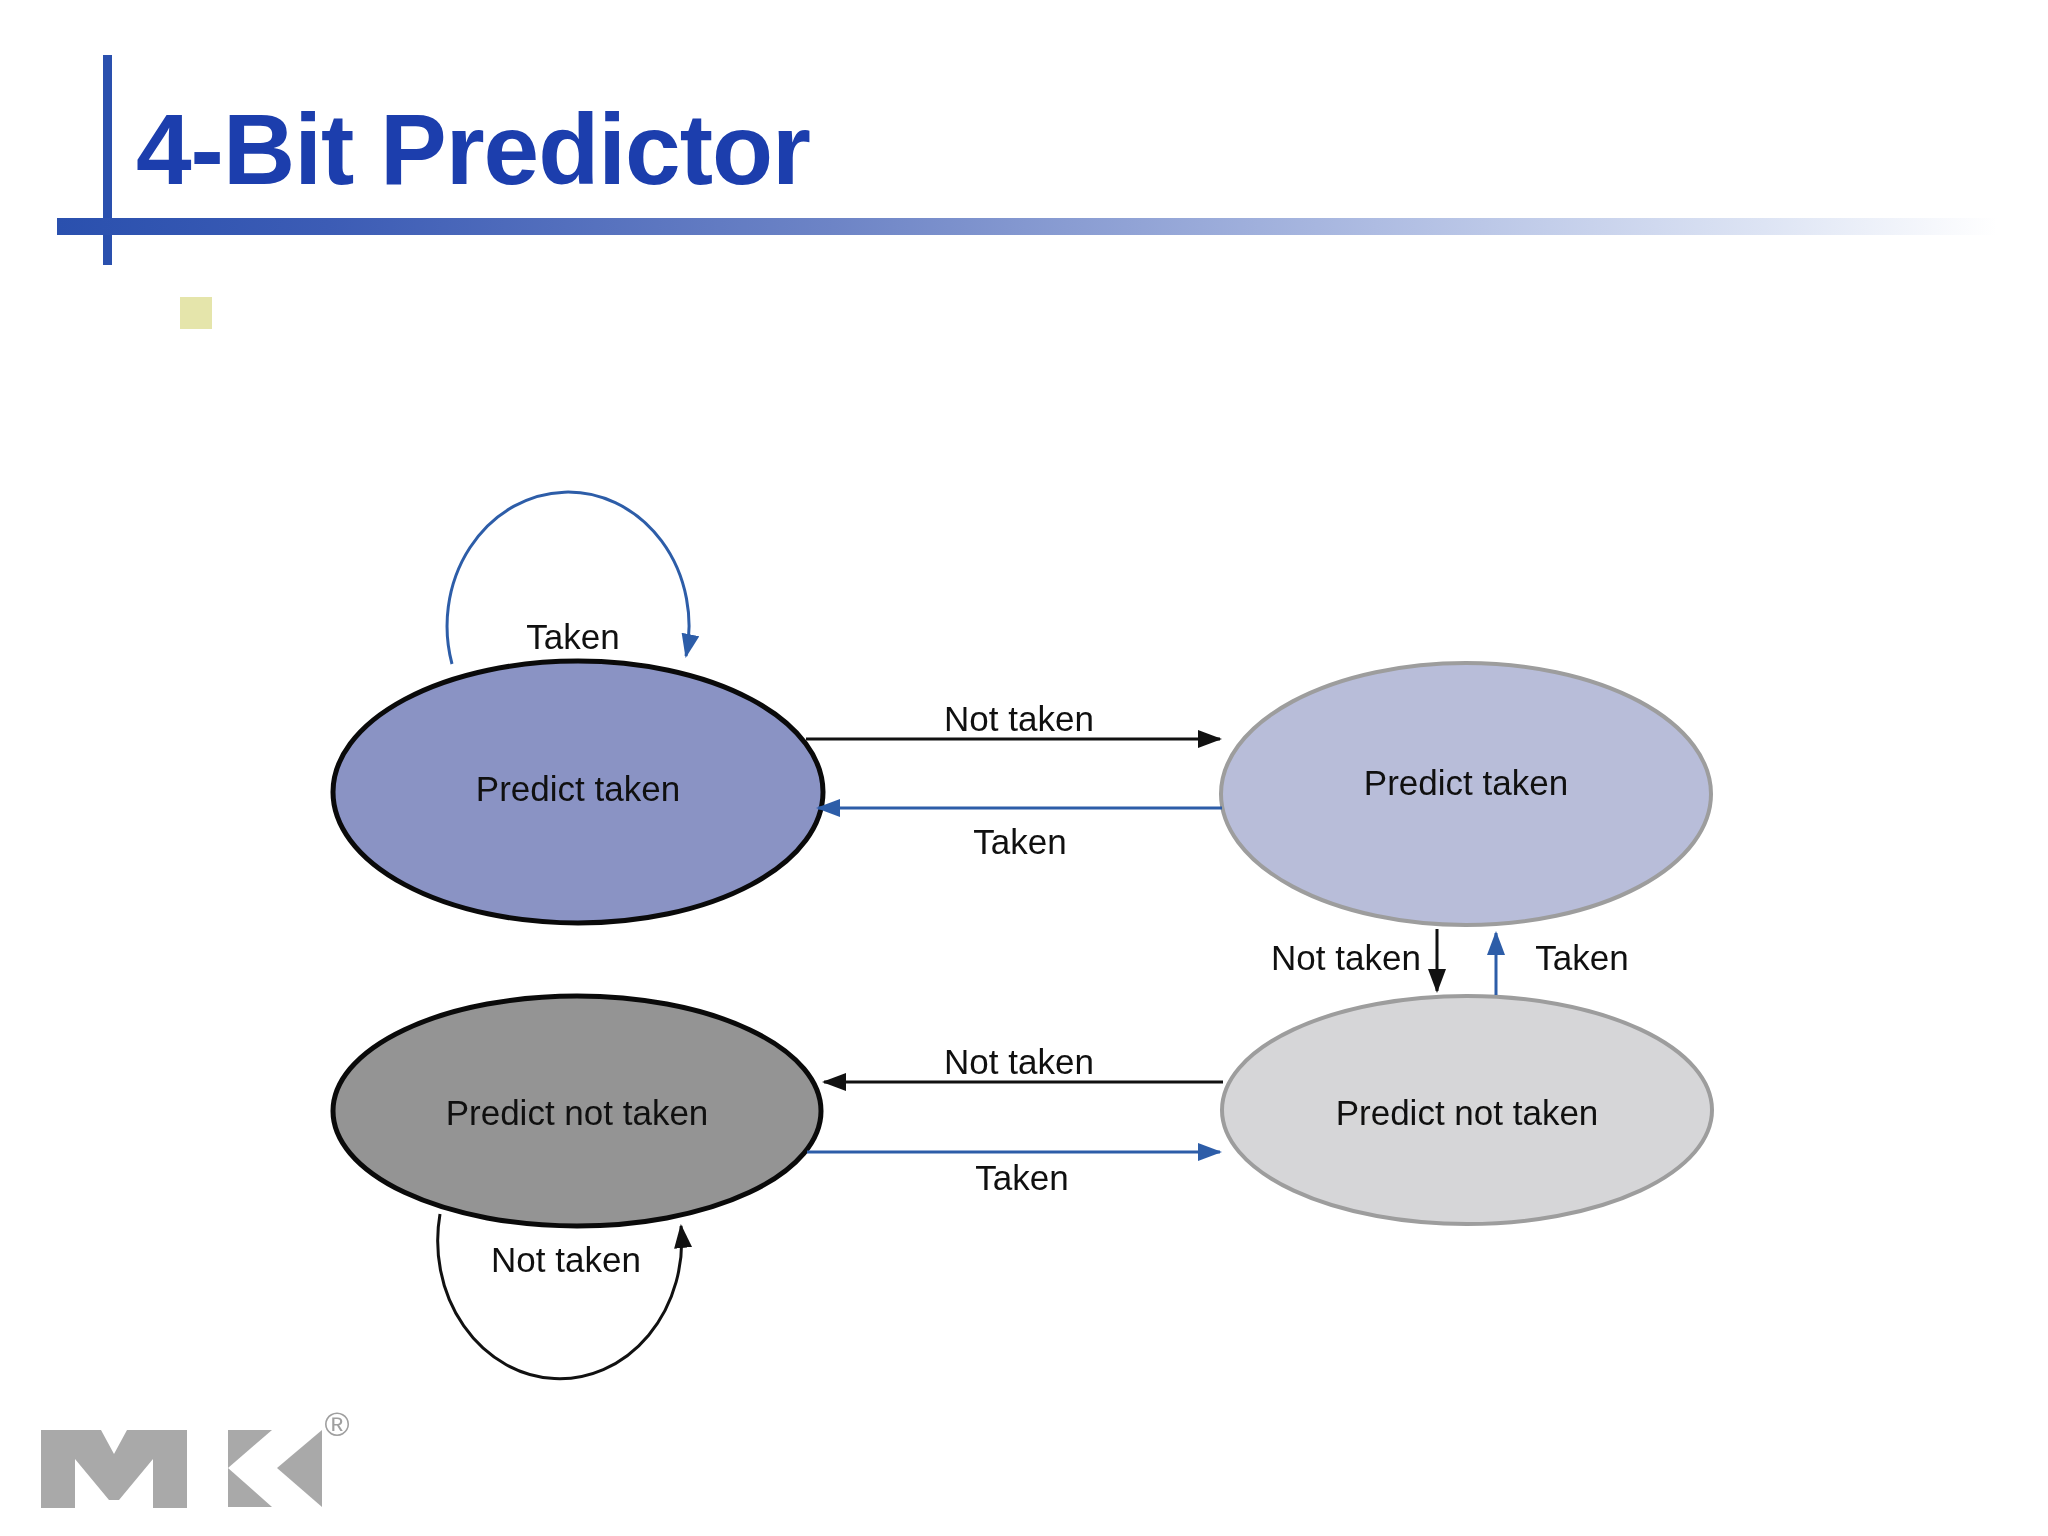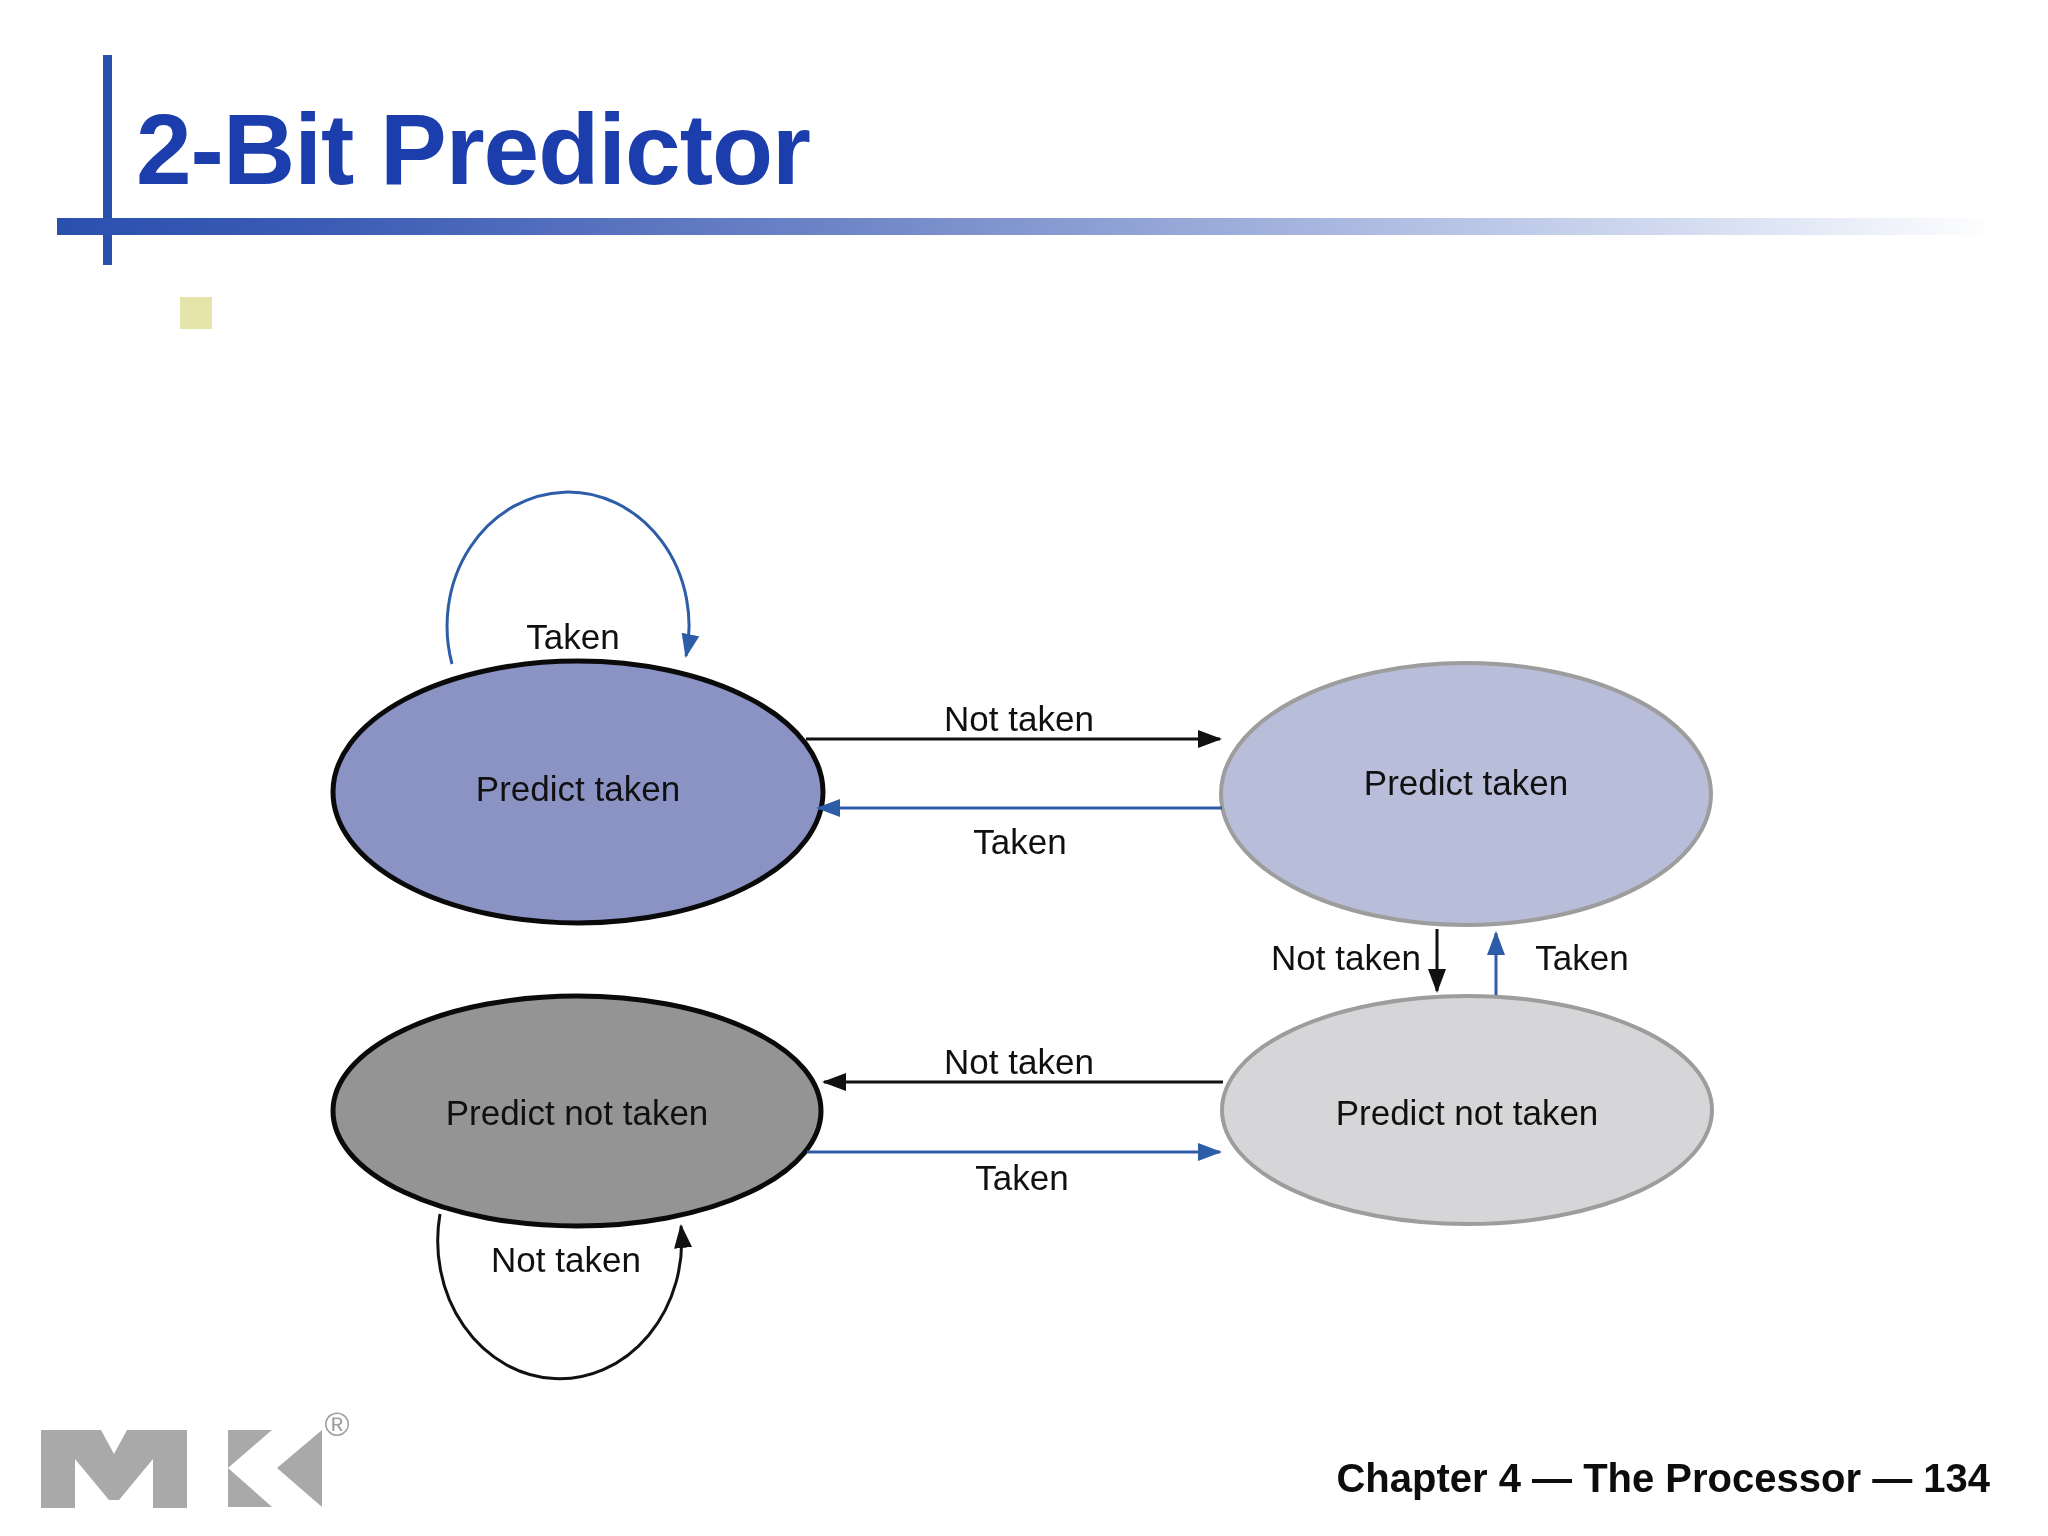--- a/index.html
+++ b/index.html
@@ -41,21 +41,21 @@
   .state-label{font-size:35px;fill:#101010;}
   .edge-label{font-size:35px;fill:#101010;}
 </style>
 </head>
 <body>
 
 <div class="slide">
 
   <div class="vrule"></div>
   <div class="hrule"></div>
-  <div class="title">2-Bit Predictor</div>
+  <div class="title">4-Bit Predictor</div>
 
   <div class="bullet-square"></div>
 
   <svg class="diagram-svg" width="2048" height="1536" viewBox="0 0 2048 1536">
     <defs>
       <marker id="arrow-black" markerUnits="userSpaceOnUse" markerWidth="26" markerHeight="20" refX="22" refY="9" orient="auto">
         <polygon points="0,0 24,9 0,18" fill="#111111"></polygon>
       </marker>
       <marker id="arrow-blue" markerUnits="userSpaceOnUse" markerWidth="26" markerHeight="20" refX="22" refY="9" orient="auto">
         <polygon points="0,0 24,9 0,18" fill="#2d5da8"></polygon>
@@ -96,15 +96,14 @@
   </svg>
 
   <svg class="logo-svg" width="320" height="110" viewBox="0 0 320 110">
     <polygon fill="#a9a9a9" points="0,22 60,22 73,46 86,22 146,22 146,100 112,100 112,51 78,92 68,92 34,51 34,100 0,100"></polygon>
     <polygon fill="#a9a9a9" points="187,22 231,22 187,60"></polygon>
     <polygon fill="#a9a9a9" points="187,60 231,99 187,99"></polygon>
     <polygon fill="#a9a9a9" points="281,22 281,99 236,60"></polygon>
     <text x="296" y="16" text-anchor="middle" dominant-baseline="central" font-size="34" fill="#9f9f9f">®</text>
   </svg>
 
-  <div class="footer">Chapter 4 — The Processor — 134</div>
 
 </div>
 
 </body></html>

